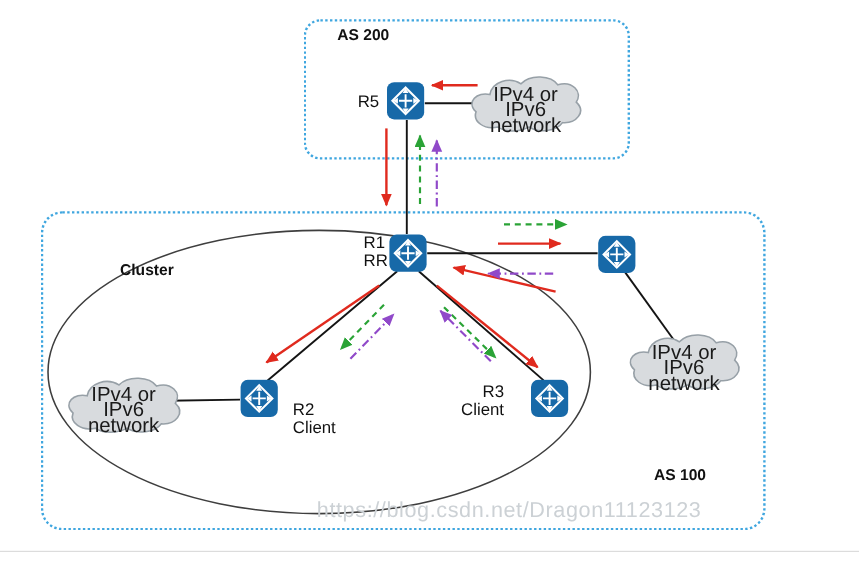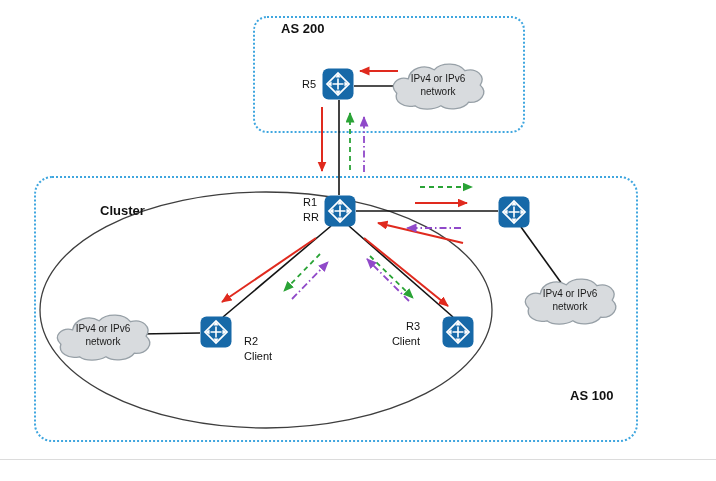--- a/index.html
+++ b/index.html
@@ -5,24 +5,24 @@
   html,body{margin:0;padding:0;background:#fff;}
   .stage{
     position:relative;width:716px;height:481px;background:#fff;overflow:hidden;
     font-family:"Liberation Sans",sans-serif;color:#111;
   }
   .as-box{position:absolute;border:2px dotted #3fa6df;border-radius:14px;background:transparent;}
   .as200{left:253px;top:16px;width:268px;height:113px;}
   .as100{left:34px;top:176px;width:600px;height:262px;border-radius:18px;}
   .layer{position:absolute;left:0;top:0;}
   .router{position:absolute;width:32px;height:32px;}
-  .lbl{position:absolute;font-size:11px;line-height:15px;color:#111;white-space:nowrap;}
+  .lbl{position:absolute;font-size:14px;line-height:15px;color:#111;white-space:nowrap;}
   .lbl span{display:block;}
   .bold{font-weight:bold;font-size:13px;}
-  .cloud-text{position:absolute;width:92px;text-align:center;font-size:10px;line-height:13px;color:#1a1a1a;}
+  .cloud-text{position:absolute;width:92px;text-align:center;font-size:17px;line-height:13px;color:#1a1a1a;}
   .cloud-text span{display:block;}
   .right{text-align:right;}
   .watermark{position:absolute;left:264px;top:415px;font-size:18px;letter-spacing:.5px;color:#ccd1d5;white-space:nowrap;}
   .bottom-rule{position:absolute;left:0;top:459px;width:716px;height:1px;background:#dcdcdc;}
 </style>
 </head>
 <body>
 
 <div class="stage">
 
@@ -120,22 +120,22 @@
   <div class="router" style="left:442px;top:316px">
     <svg viewBox="0 0 32 32" width="32" height="32">
       <rect x="0.5" y="0.5" width="31" height="31" rx="6" fill="#1769a8"></rect>
       <rect x="8.2" y="8.2" width="15.6" height="15.6" fill="none" stroke="#fff" stroke-width="1.7" transform="rotate(45 16 16)"></rect>
       <path d="M16 10.5 V21.5 M10.5 16 H21.5" stroke="#fff" stroke-width="1.6"></path>
       <path d="M16 5.6 l2.5 4 h-5 z M16 26.4 l2.5 -4 h-5 z M5.6 16 l4 -2.5 v5 z M26.4 16 l-4 -2.5 v5 z" fill="#fff"></path>
     </svg>
   </div>
 
   <div class="lbl bold" style="left:281px;top:21px">AS 200</div>
-  <div class="lbl bold" style="left:100px;top:203px">Cluster</div>
-  <div class="lbl bold" style="left:570px;top:388px">AS 100</div>
+  <div class="lbl bold" style="left:100px;top:217px">Cluster</div>
+  <div class="lbl bold" style="left:545px;top:388px">AS 100</div>
 
   <div class="lbl right" style="left:294px;top:77px;width:22px">R5</div>
 
   <div class="lbl" style="left:303px;top:195px">
     <span>R1</span>
     <span>RR</span>
   </div>
 
 
   <div class="lbl" style="left:244px;top:334px">
@@ -154,16 +154,17 @@
   </div>
   <div class="cloud-text" style="left:57px;top:322px">
     <span>IPv4 or IPv6</span>
     <span>network</span>
   </div>
   <div class="cloud-text" style="left:524px;top:287px">
     <span>IPv4 or IPv6</span>
     <span>network</span>
   </div>
 
+  <div class="watermark">https://blog.csdn.net/Dragon11123123</div>
 
   <div class="bottom-rule"></div>
 
 </div>
 
 </body></html>

